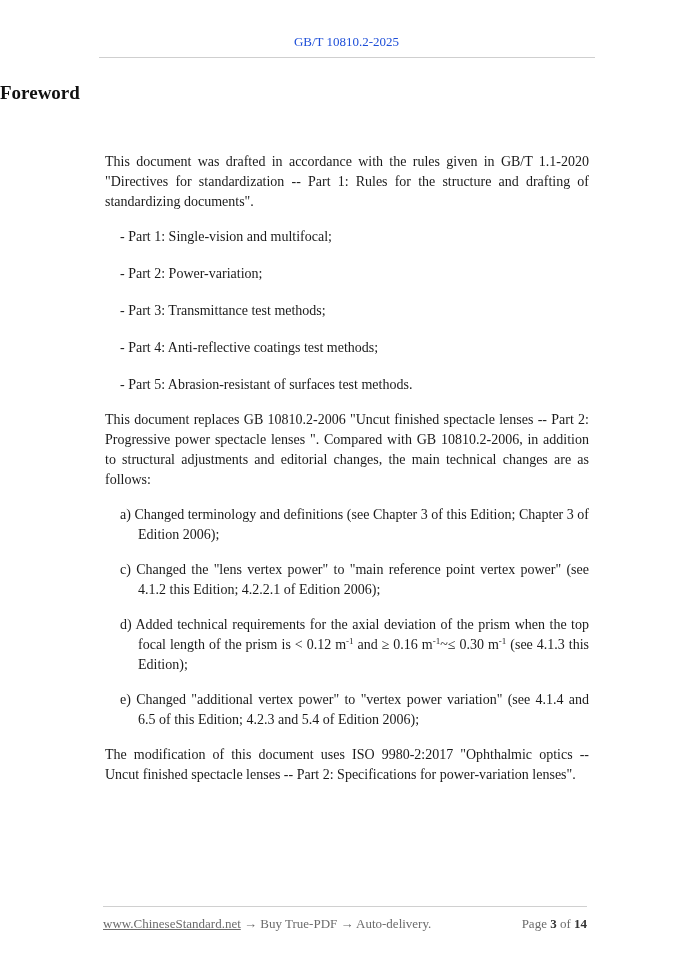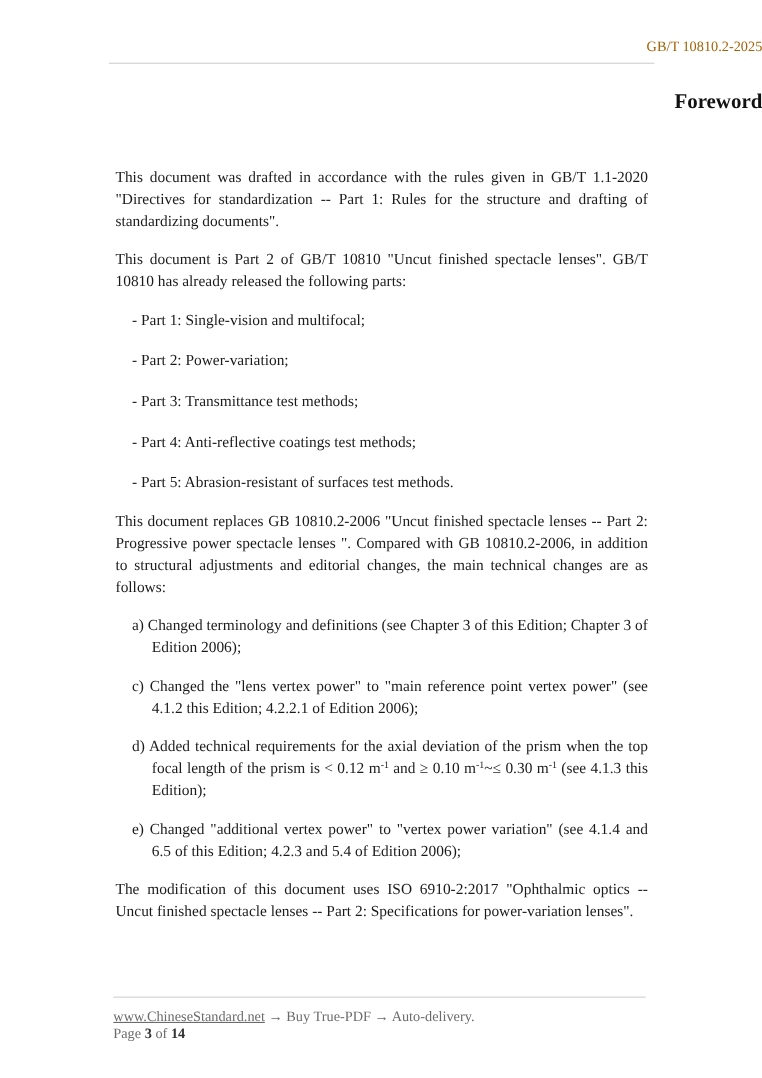--- a/index.html
+++ b/index.html
@@ -1,62 +1,61 @@
 <!DOCTYPE html>
 <html><head>
 <meta charset="utf-8">
 <style>
   html, body { margin:0; padding:0; background:#ffffff; }
   body { width:693px; height:980px; position:relative; overflow:hidden;
          font-family:"Liberation Serif", "DejaVu Serif", serif; color:#1a1a1a; }
-  .header-text { position:absolute; top:34px; left:0; width:693px; text-align:right;
-                 font-size:13px; color:#a16207; }
+  .header-text { position:absolute; top:34px; left:0; width:693px; text-align:center;
+                 font-size:13px; color:#1d4ed8; }
   .header-rule { position:absolute; top:57px; left:99px; width:496px; height:1px; background:#cfcfcf; }
-  .title { position:absolute; top:82px; left:0; width:693px; text-align:right;
+  .title { position:absolute; top:82px; left:0; width:693px; text-align:left;
            font-size:19px; font-weight:bold; color:#111; margin:0; }
   .content { position:absolute; top:151px; left:105px; width:484px; font-size:14px; line-height:20px; }
   .para { margin:1px 0 15px 0; text-align:justify; }
   .part { margin:0 0 17px 0; padding-left:15px; }
   .change { margin:12px 0 15px 0; padding-left:33px; text-indent:-18px; text-align:justify;font-family:Liberation Serif, serif; }
   sup { font-size:9px; line-height:0; vertical-align:5px; }
   .footer-rule { position:absolute; top:906px; left:103px; width:484px; height:1px; background:#d0d0d0; }
   .footer { position:absolute; top:916px; left:103px; width:484px; font-size:13px; color:#6b6b6b;
-            display:flex; justify-content:space-between;flex-direction:column; }
+            display:flex; justify-content:space-between; }
   .footer a { color:#6b6b6b; text-decoration:underline; }
   .footer b { color:#333; }
 </style>
 </head>
 <body>
 
 <div class="header-text">GB/T 10810.2-2025</div>
 <div class="header-rule"></div>
 
 <h1 class="title">Foreword</h1>
 
 <div class="content">
   <p class="para">This document was drafted in accordance with the rules given in GB/T 1.1-2020 "Directives for standardization -- Part 1: Rules for the structure and drafting of standardizing documents".</p>
-  <p class="para">This document is Part 2 of GB/T 10810 "Uncut finished spectacle lenses". GB/T 10810 has already released the following parts:</p>
 
   <div>
     <p class="part">- Part 1: Single-vision and multifocal;</p>
     <p class="part">- Part 2: Power-variation;</p>
     <p class="part">- Part 3: Transmittance test methods;</p>
     <p class="part">- Part 4: Anti-reflective coatings test methods;</p>
     <p class="part" style="margin-bottom:15px;">- Part 5: Abrasion-resistant of surfaces test methods.</p>
   </div>
 
   <p class="para">This document replaces GB 10810.2-2006 "Uncut finished spectacle lenses -- Part 2: Progressive power spectacle lenses ". Compared with GB 10810.2-2006, in addition to structural adjustments and editorial changes, the main technical changes are as follows:</p>
 
   <div>
     <p class="change">a) Changed terminology and definitions (see Chapter 3 of this Edition; Chapter 3 of Edition 2006);</p>
     <p class="change">c) Changed the "lens vertex power" to "main reference point vertex power" (see 4.1.2 this Edition; 4.2.2.1 of Edition 2006);</p>
-    <p class="change"><span>d) Added technical requirements for the axial deviation of the prism when the top focal length of the prism is &lt; 0.12 m</span><sup>-1</sup><span> and ≥ 0.10 m</span><sup>-1</sup><span>~≤ 0.30 m</span><sup>-1</sup><span> (see 4.1.3 this Edition);</span></p>
+    <p class="change"><span>d) Added technical requirements for the axial deviation of the prism when the top focal length of the prism is &lt; 0.12 m</span><sup>-1</sup><span> and ≥ 0.16 m</span><sup>-1</sup><span>~≤ 0.30 m</span><sup>-1</sup><span> (see 4.1.3 this Edition);</span></p>
     <p class="change">e) Changed "additional vertex power" to "vertex power variation" (see 4.1.4 and 6.5 of this Edition; 4.2.3 and 5.4 of Edition 2006);</p>
   </div>
 
-  <p class="para">The modification of this document uses ISO 6910-2:2017 "Ophthalmic optics -- Uncut finished spectacle lenses -- Part 2: Specifications for power-variation lenses".</p>
+  <p class="para">The modification of this document uses ISO 9980-2:2017 "Ophthalmic optics -- Uncut finished spectacle lenses -- Part 2: Specifications for power-variation lenses".</p>
 </div>
 
 <div class="footer-rule"></div>
 <div class="footer">
   <span><a>www.ChineseStandard.net</a><span> → Buy True-PDF → Auto-delivery.</span></span>
   <span><span>Page </span><b>3</b><span> of </span><b>14</b></span>
 </div>
 
 </body></html>

